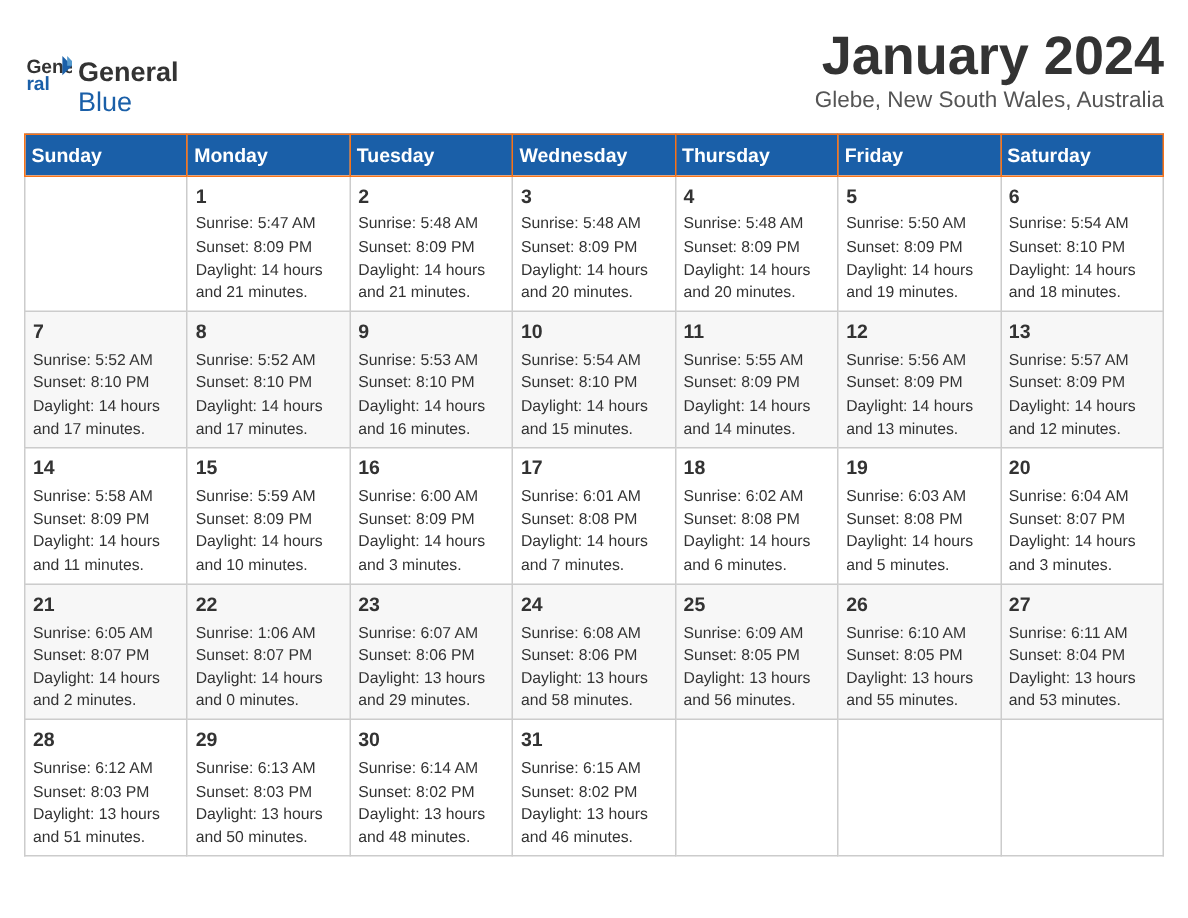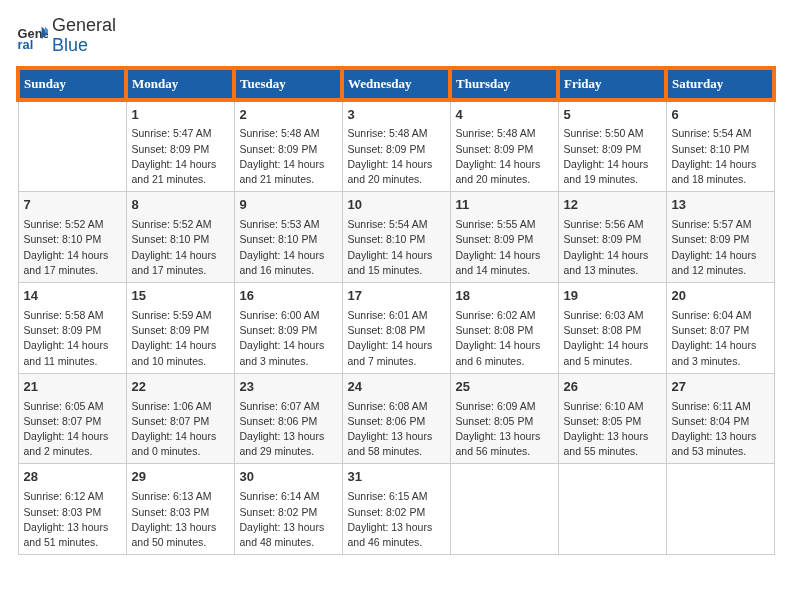--- a/index.html
+++ b/index.html
@@ -42,22 +42,21 @@
       border-collapse: collapse;
       font-size: 11px;
     }
     thead tr th {
       background-color: #1a5fa8;
       color: #fff;
       padding: 6px 4px;
       text-align: left;
       font-size: 13px;
       font-weight: bold;
-      border: 4px solid #f97316;
-      font-family: Liberation Serif, serif;
+      border: 1px solid #f97316;
     }
     tbody tr td {
       border: 1px solid #ccc;
       vertical-align: top;
       padding: 4px 5px;
       height: 80px;
       color: #333;
       font-size: 10.5px;
       line-height: 1.45;
     }
@@ -82,23 +81,27 @@
 
 <div class="header">
   <div class="logo">
     <svg class="logo-icon" viewBox="0 0 40 40">
       <text x="2" y="22" font-size="16" font-weight="bold" fill="#333">Gene</text>
       <text x="2" y="36" font-size="16" font-weight="bold" fill="#1a5fa8">ral</text>
       <polygon points="32,8 40,16 32,24 32,8" fill="#1a5fa8"></polygon>
       <polygon points="36,8 44,16 36,16 36,8" fill="#5599cc"></polygon>
     </svg>
     <div>
-      <div style="font-size:18px;font-weight:normal;color:#333;line-height:1.1;">General</div>
+      <div style="font-size:18px;font-weight:bold;color:#333;line-height:1.1;margin-top:23px;">General</div>
       <div style="font-size:18px;font-weight:normal;color:#1a5fa8;line-height:1.1;">Blue</div>
     </div>
+  </div>
+  <div class="title-block">
+    <div class="month-title">January 2024</div>
+    <div class="subtitle">Glebe, New South Wales, Australia</div>
   </div>
 </div>
 
 <table>
   <thead>
     <tr>
       <th>Sunday</th>
       <th>Monday</th>
       <th>Tuesday</th>
       <th>Wednesday</th>

